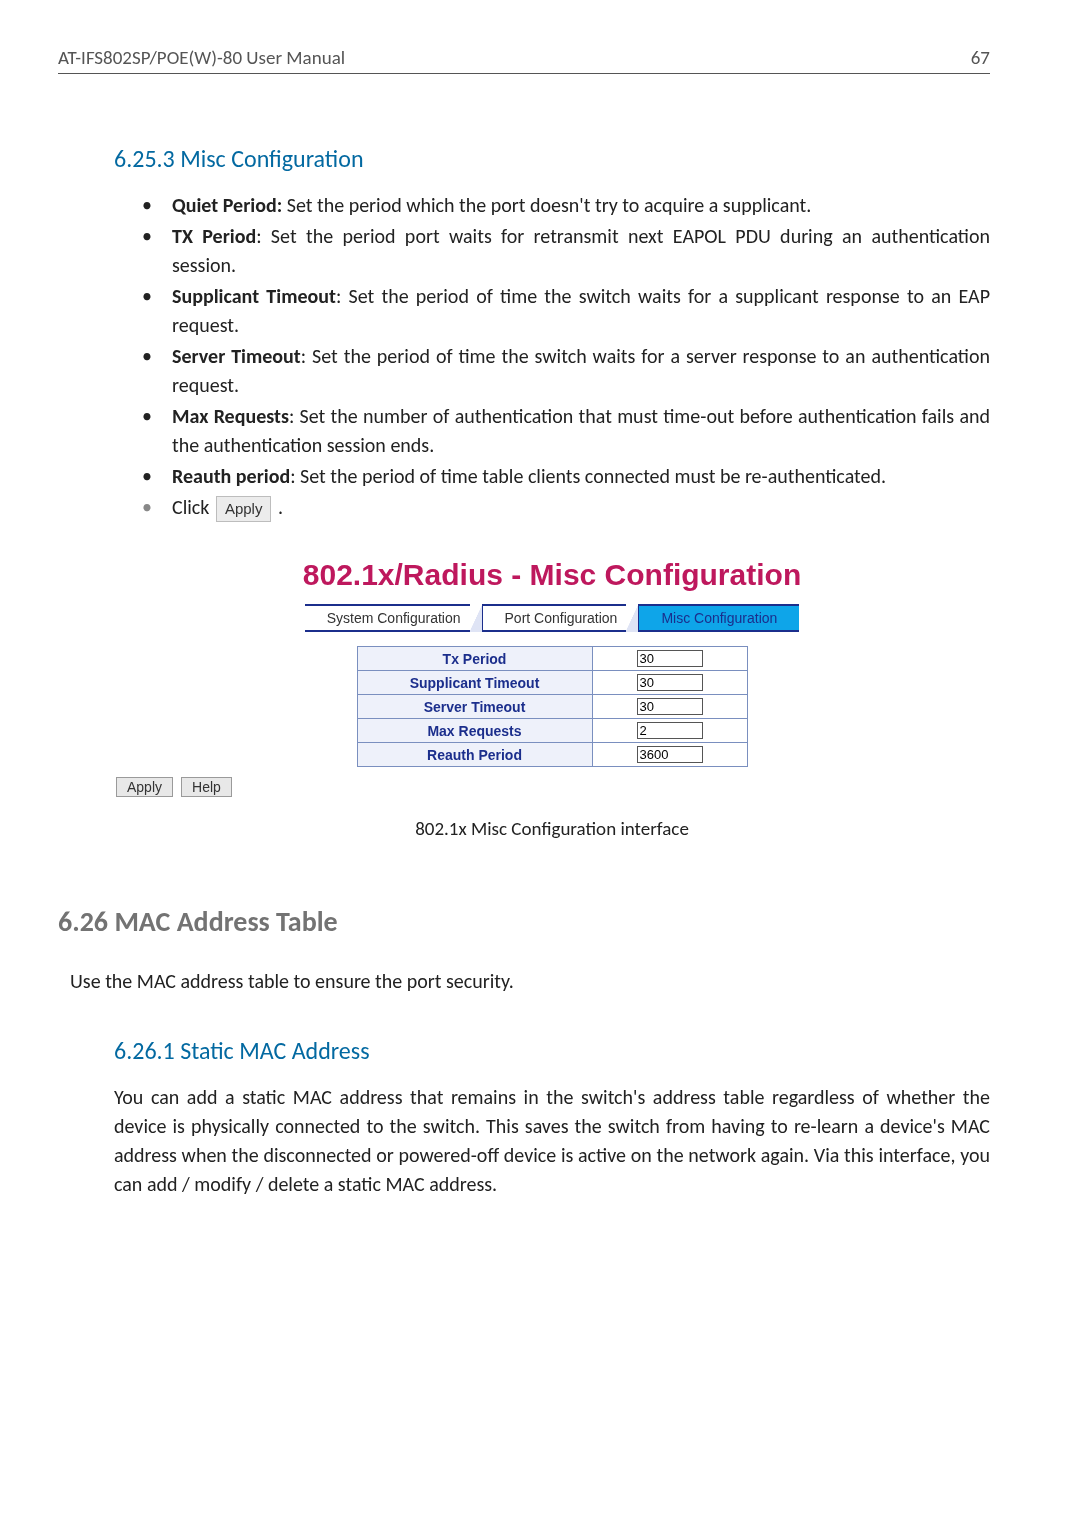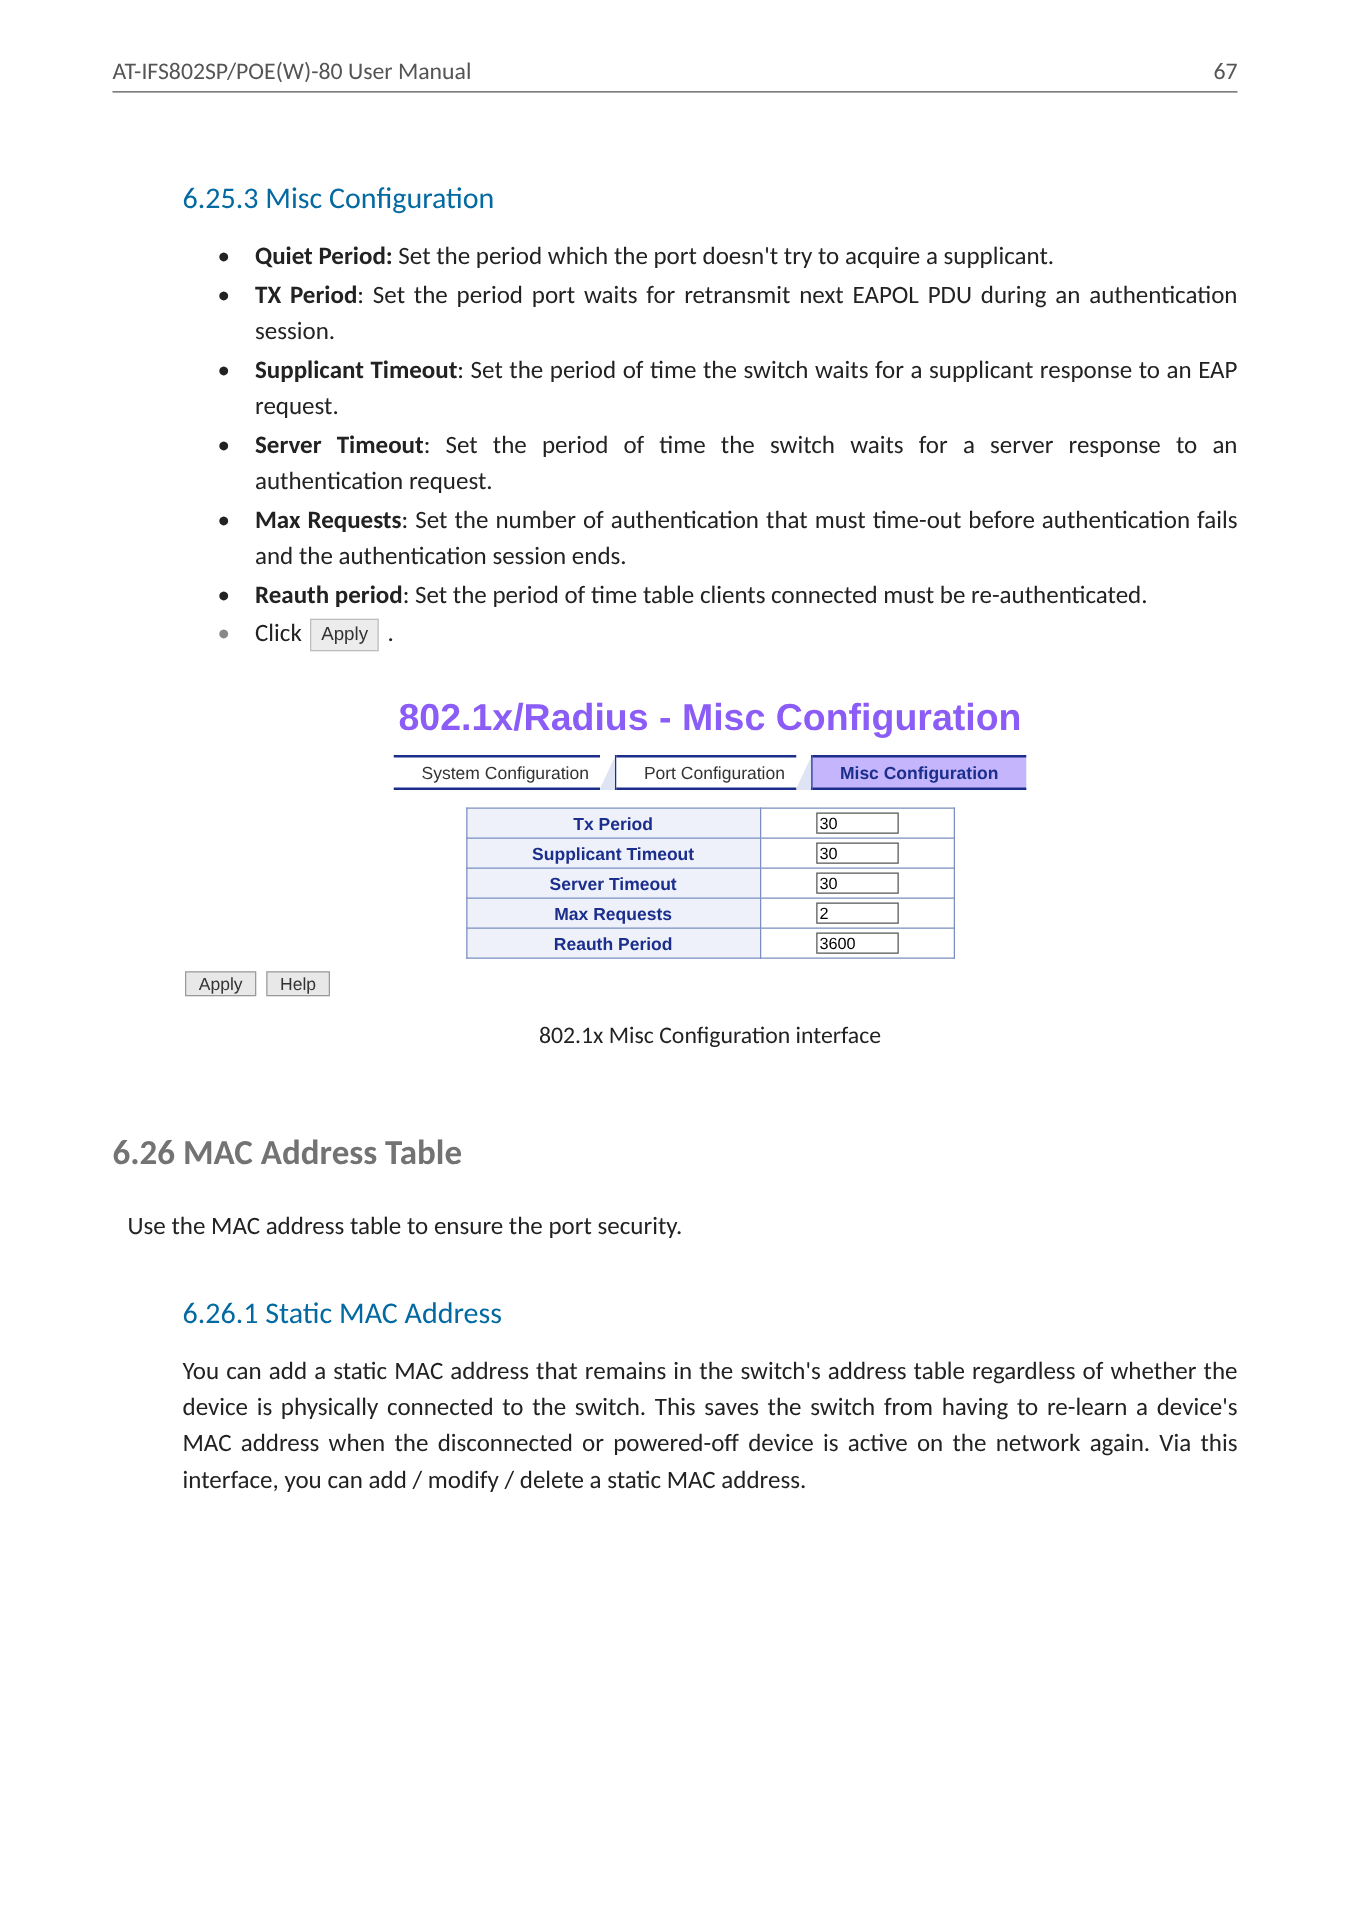--- a/index.html
+++ b/index.html
@@ -7,21 +7,21 @@
     padding: 0;
     background: #fff;
     font-family: Georgia, 'Times New Roman', serif;
     color: #222;
   }
   .page {
     width: 1080px;
     height: 1527px;
     position: relative;
     box-sizing: border-box;
-    padding: 46px 90px 60px 90px;
+    padding: 46px 90px 60px 58px;
   }
   .header-row {
     display: flex;
     justify-content: space-between;
     align-items: baseline;
     border-bottom: 1.5px solid #555;
     padding-bottom: 4px;
     margin-bottom: 70px;
     color: #555;
     font-family: "Gill Sans", "Gill Sans MT", Calibri, sans-serif;
@@ -83,21 +83,21 @@
     margin: 0 2px;
   }
   .figure-wrap {
     margin-top: 36px;
     text-align: center;
   }
   .fig-title {
     font-family: Arial, Helvetica, sans-serif;
     font-weight: bold;
     font-size: 30px;
-    color: #8b5cf6;
+    color: #be185d;
     margin-bottom: 12px;
   }
   .tabs-row {
     display: flex;
     justify-content: center;
     gap: 0;
     font-family: Tahoma, Arial, sans-serif;
     font-size: 14px;
   }
   .tab {
@@ -111,22 +111,22 @@
   .tab .notch {
     position: absolute;
     right: -1px;
     top: -2px;
     width: 12px;
     height: calc(100% + 4px);
     background: linear-gradient(115deg, #fff 49%, #dfe4f5 51%);
     border-right: 2px solid #1b2e8c;
   }
   .tab.active {
-    background: #c4b5fd;
-    font-weight: bold;
+    background: #0ea5e9;
+    font-weight: normal;
     color: #1b2e8c;
   }
   .config-table {
     margin: 14px auto 0 auto;
     border-collapse: collapse;
     font-family: Tahoma, Arial, sans-serif;
     font-size: 14px;
   }
   .config-table td {
     border: 1px solid #7a8fbf;

